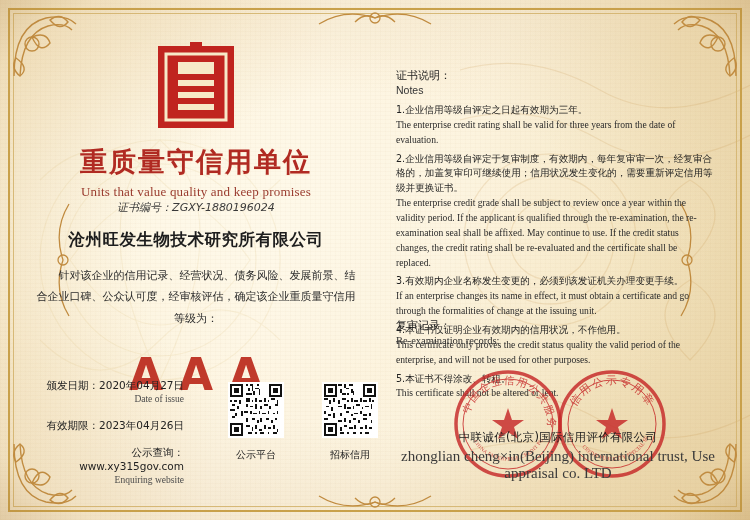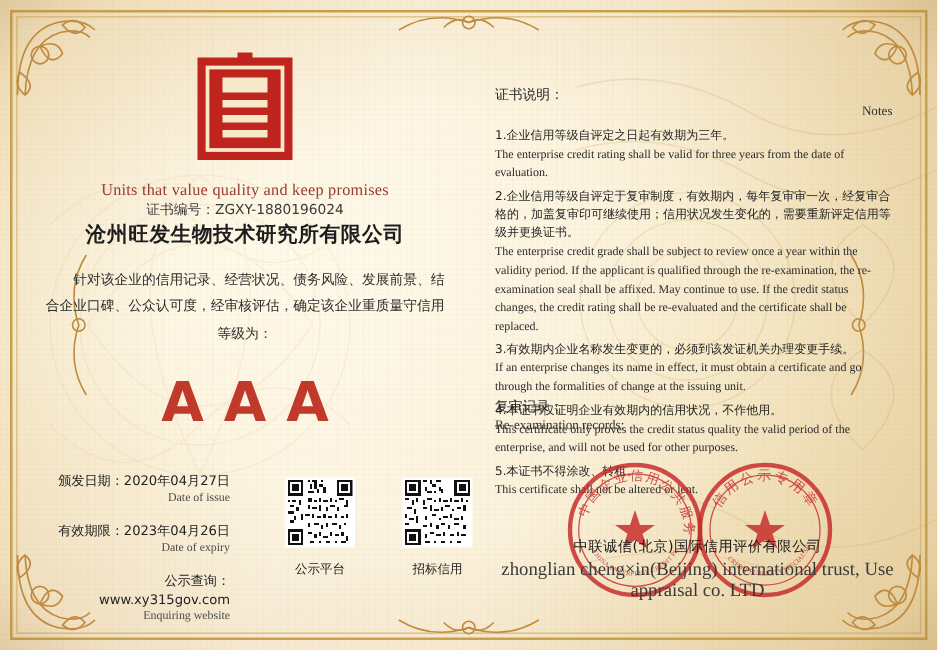--- a/index.html
+++ b/index.html
@@ -117,21 +117,22 @@
   .sub-title {
     font-family: "Liberation Serif", serif;
     font-size: 13px;
     color: #9a3b2e;
     letter-spacing: 0.2px;
   }
   .cert-no {
     font-family: "DejaVu Sans", sans-serif;
     font-size: 11px;
     color: #3a3a3a;
-    margin-bottom: 2px;
+    margin-bottom: 14px;
+    font-style: italic;
   }
   .company {
     font-family: "DejaVu Sans", sans-serif;
     font-size: 16.5px;
     font-weight: bold;
     color: #1d1d1d;
     letter-spacing: 0.5px;
     margin-bottom: 14px;
   }
   .desc {
@@ -205,25 +206,24 @@
     top: 68px;
     width: 318px;
   }
   .notes-head-cn {
     font-family: "DejaVu Sans", sans-serif;
     font-size: 11px;
     color: #1f1f1f;
     margin-bottom: 1px;
   }
   .notes-head-en {
-    font-family: Liberation Serif, serif;
+    font-family: Liberation Sans, sans-serif;
     font-size: 10.5px;
     color: #333;
     margin-bottom: 7px;
-    text-align: right;
   }
   .note-cn {
     font-family: "DejaVu Sans", sans-serif;
     font-size: 9.6px;
     color: #1f1f1f;
     line-height: 1.55;
     margin-top: 4px;
   }
   .note-en {
     font-family: "Liberation Serif", serif;
@@ -394,20 +394,21 @@
       <svg class="seal-logo" viewBox="0 0 104 94">
         <rect x="14" y="6" width="76" height="82" fill="#c0241f"></rect>
         <rect x="22" y="14" width="60" height="66" fill="none" stroke="#f7e9c8" stroke-width="3"></rect>
         <rect x="34" y="22" width="36" height="12" fill="#f7e9c8"></rect>
         <rect x="34" y="40" width="36" height="6" fill="#f7e9c8"></rect>
         <rect x="34" y="52" width="36" height="6" fill="#f7e9c8"></rect>
         <rect x="34" y="64" width="36" height="6" fill="#f7e9c8"></rect>
         <rect x="46" y="2" width="12" height="8" fill="#c0241f"></rect>
       </svg>
 
+      <div class="main-title">重质量守信用单位</div>
       <div class="sub-title">Units that value quality and keep promises</div>
 
       <div class="cert-no">
         <span>证书编号：</span><span>ZGXY-1880196024</span>
       </div>
 
       <div class="company">沧州旺发生物技术研究所有限公司</div>
 
       <div class="desc">针对该企业的信用记录、经营状况、债务风险、发展前景、结合企业口碑、公众认可度，经审核评估，确定该企业重质量守信用等级为：</div>
 
@@ -418,21 +419,20 @@
       <div class="meta-row">
         <div class="meta-cn">
           <span>颁发日期：</span><span>2020年04月27日</span>
         </div>
         <div class="meta-en">Date of issue</div>
       </div>
       <div class="meta-row">
         <div class="meta-cn">
           <span>有效期限：</span><span>2023年04月26日</span>
         </div>
-        <div class="meta-en">Date of expiry</div>
       </div>
       <div class="meta-row">
         <div class="meta-cn">
           <span>公示查询：</span><span>www.xy315gov.com</span>
         </div>
         <div class="meta-en">Enquiring website</div>
       </div>
     </div>
 
     <div class="qr-group">

